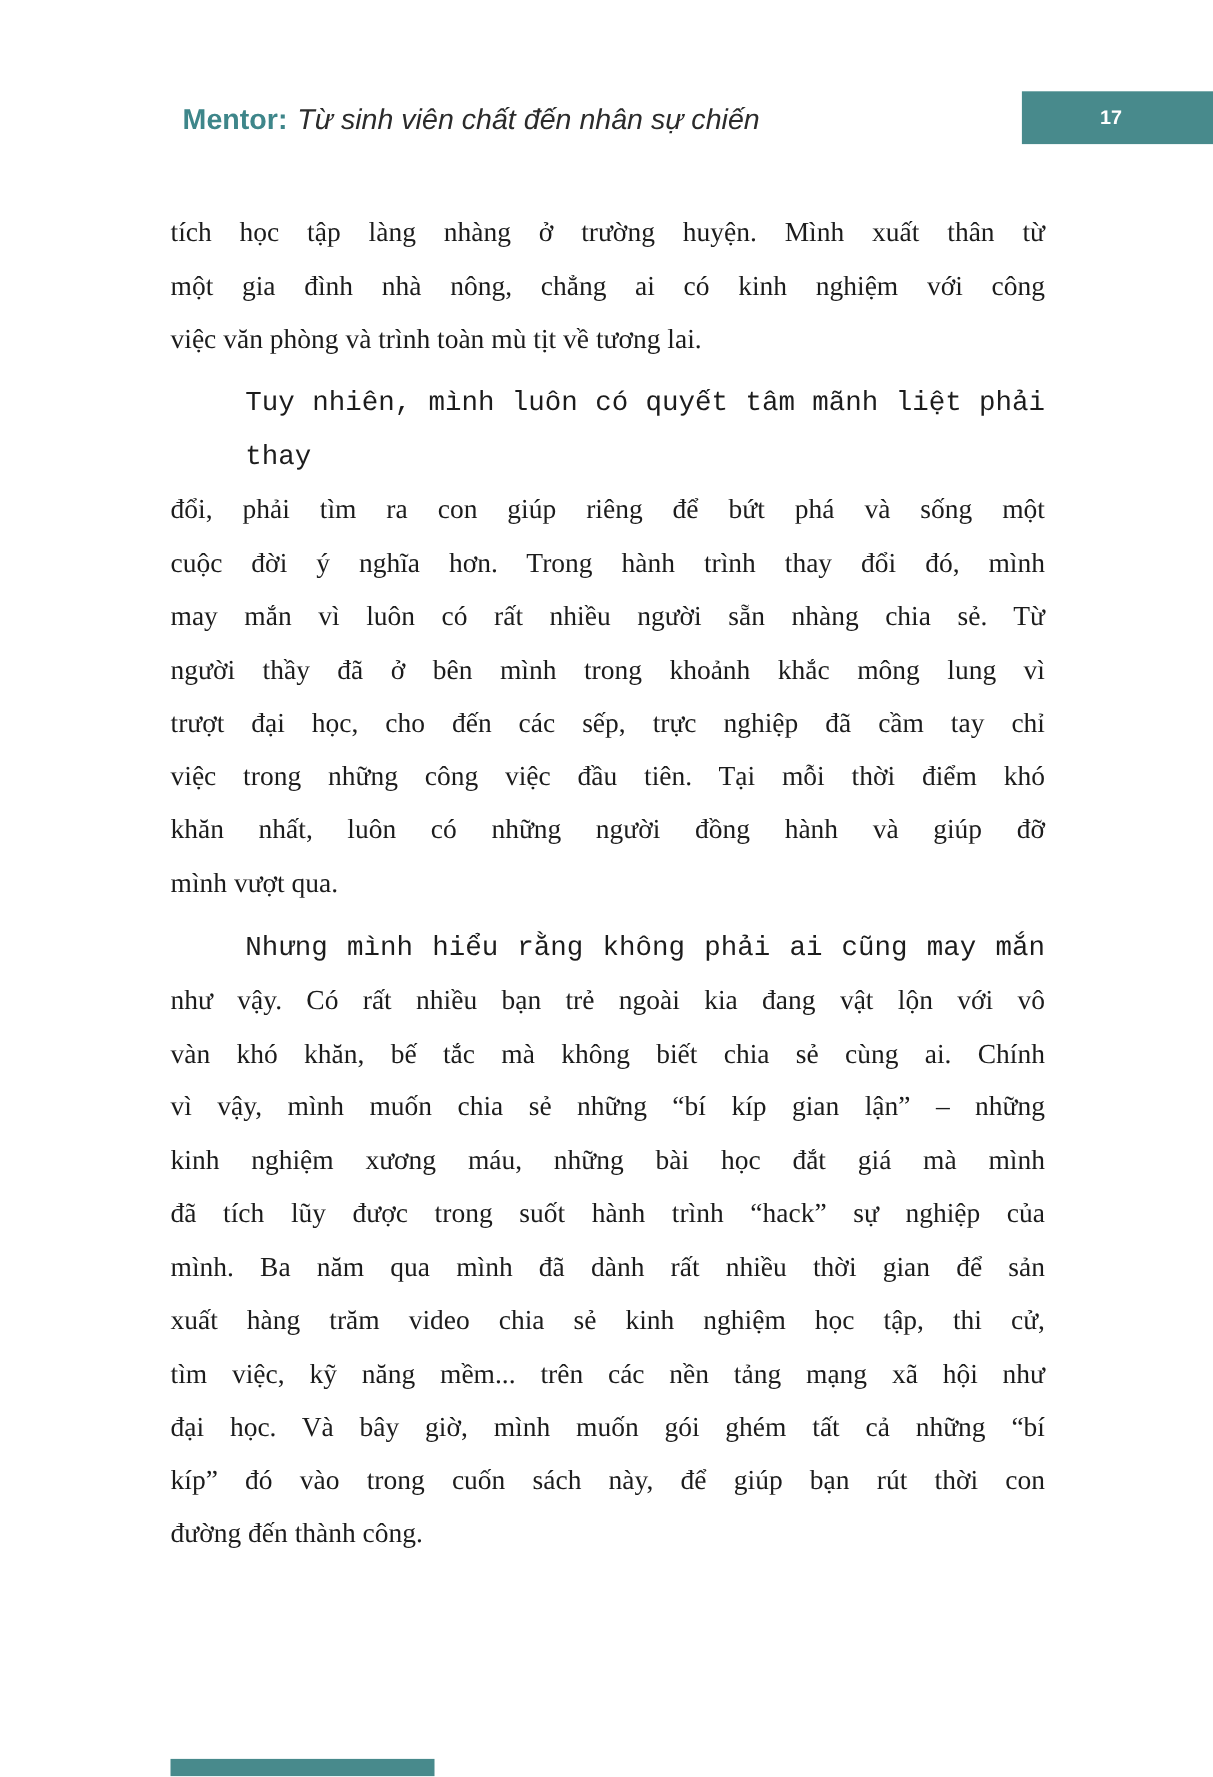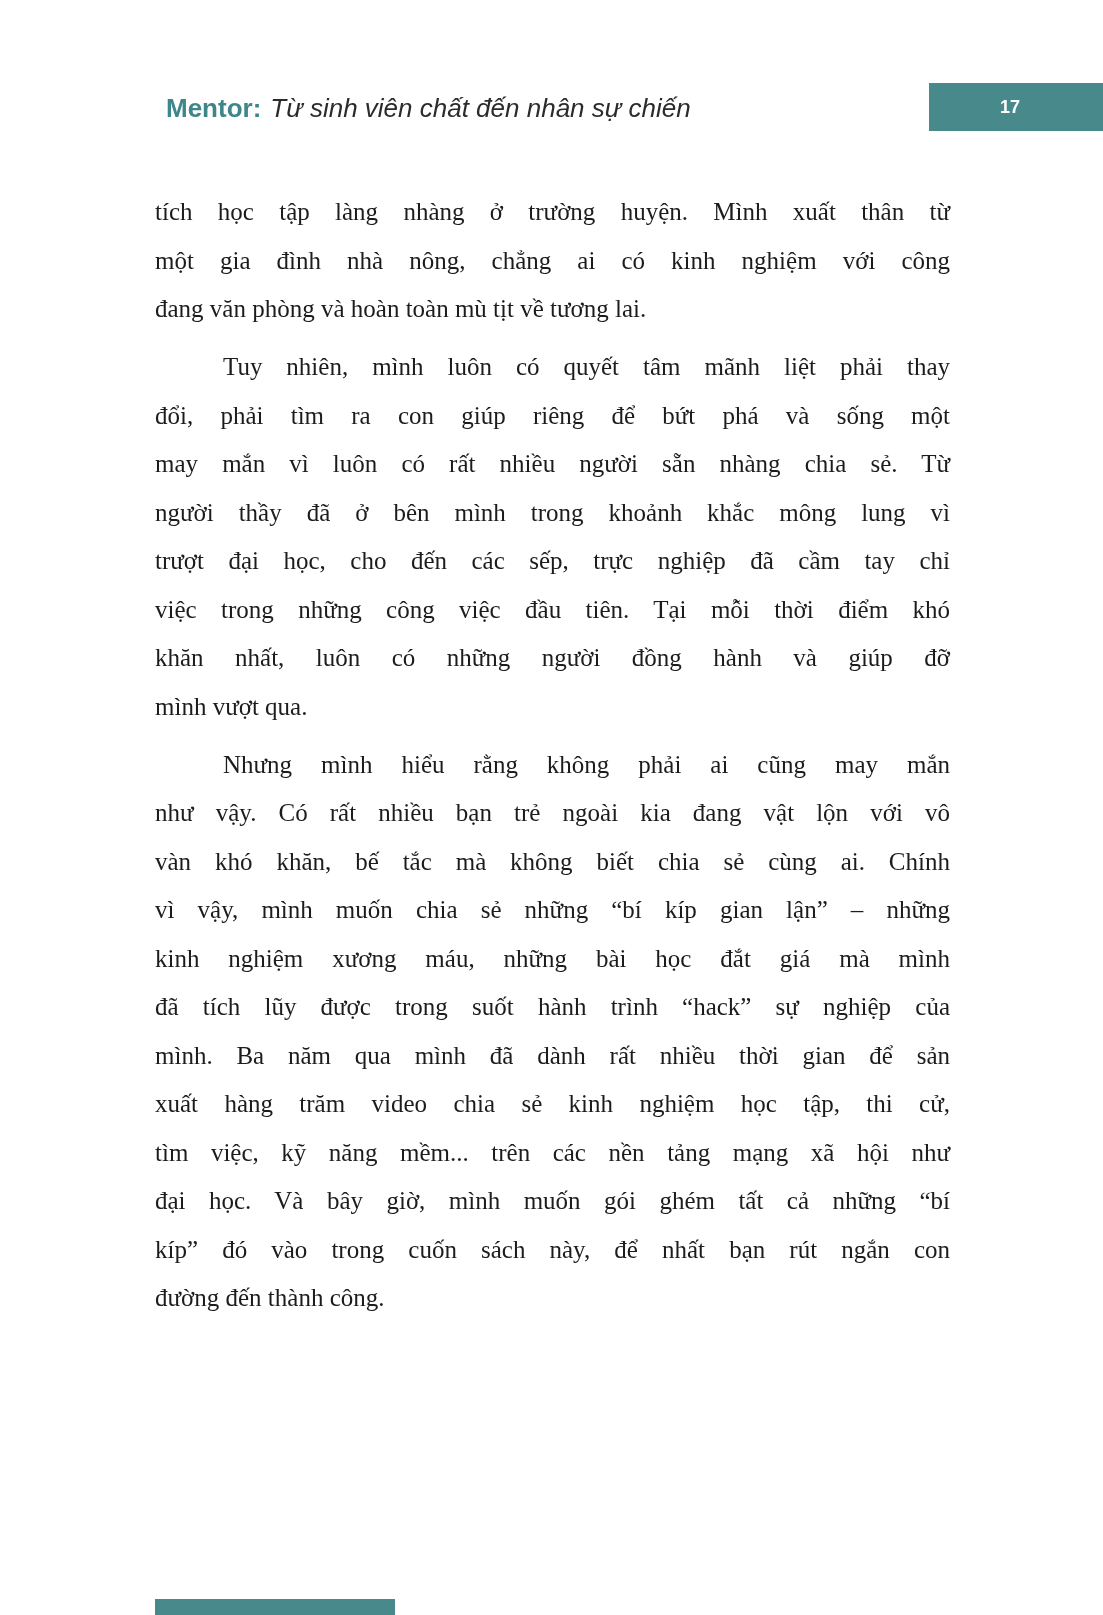--- a/index.html
+++ b/index.html
@@ -38,21 +38,21 @@
   }
   .body-text {
     position: absolute; left: 155px; top: 188px; width: 795px;
     font-size: 25px; line-height: 48.5px;
     color: var(--body-text, #1c1c1c);
   }
   .paragraph { margin: 0 0 9.5px 0; }
   .paragraph:last-child { margin-bottom: 0; }
   .line { text-align: justify; text-align-last: justify; }
   .line.last { text-align: justify; text-align-last: left; }
-  .paragraph.indented .line:first-child { padding-left: 68px; }
+  .paragraph.indented .line:first-child { padding-left: 68px; font-family: Liberation Mono, monospace; }
   .footer-accent-bar {
     position: absolute; left: 155px; bottom: 0; width: 240px; height: 16px;
     background: var(--accent, #488a8c);
   }
 </style>
 </head>
 <body>
 
 <div class="page">
 
@@ -61,43 +61,44 @@
   </div>
 
   <div class="page-number-box">
     <span class="page-number">17</span>
   </div>
 
   <div class="body-text">
       <div class="paragraph">
         <div class="line">tích học tập làng nhàng ở trường huyện. Mình xuất thân từ</div>
         <div class="line">một gia đình nhà nông, chẳng ai có kinh nghiệm với công</div>
-        <div class="line last">đang văn phòng và hoàn toàn mù tịt về tương lai.</div>
+        <div class="line last">việc văn phòng và trình toàn mù tịt về tương lai.</div>
       </div>
       <div class="paragraph indented">
         <div class="line">Tuy nhiên, mình luôn có quyết tâm mãnh liệt phải thay</div>
         <div class="line">đổi, phải tìm ra con giúp riêng để bứt phá và sống một</div>
+        <div class="line">cuộc đời ý nghĩa hơn. Trong hành trình thay đổi đó, mình</div>
         <div class="line">may mắn vì luôn có rất nhiều người sẵn nhàng chia sẻ. Từ</div>
         <div class="line">người thầy đã ở bên mình trong khoảnh khắc mông lung vì</div>
         <div class="line">trượt đại học, cho đến các sếp, trực nghiệp đã cầm tay chỉ</div>
         <div class="line">việc trong những công việc đầu tiên. Tại mỗi thời điểm khó</div>
         <div class="line">khăn nhất, luôn có những người đồng hành và giúp đỡ</div>
         <div class="line last">mình vượt qua.</div>
       </div>
       <div class="paragraph indented">
         <div class="line">Nhưng mình hiểu rằng không phải ai cũng may mắn</div>
         <div class="line">như vậy. Có rất nhiều bạn trẻ ngoài kia đang vật lộn với vô</div>
         <div class="line">vàn khó khăn, bế tắc mà không biết chia sẻ cùng ai. Chính</div>
         <div class="line">vì vậy, mình muốn chia sẻ những “bí kíp gian lận” – những</div>
         <div class="line">kinh nghiệm xương máu, những bài học đắt giá mà mình</div>
         <div class="line">đã tích lũy được trong suốt hành trình “hack” sự nghiệp của</div>
         <div class="line">mình. Ba năm qua mình đã dành rất nhiều thời gian để sản</div>
         <div class="line">xuất hàng trăm video chia sẻ kinh nghiệm học tập, thi cử,</div>
         <div class="line">tìm việc, kỹ năng mềm... trên các nền tảng mạng xã hội như</div>
         <div class="line">đại học. Và bây giờ, mình muốn gói ghém tất cả những “bí</div>
-        <div class="line">kíp” đó vào trong cuốn sách này, để nhất bạn rút ngắn con</div>
+        <div class="line">kíp” đó vào trong cuốn sách này, để giúp bạn rút thời con</div>
         <div class="line last">đường đến thành công.</div>
       </div>
     </div>
 
   <div class="footer-accent-bar"></div>
 
 </div>
 
 </body></html>

